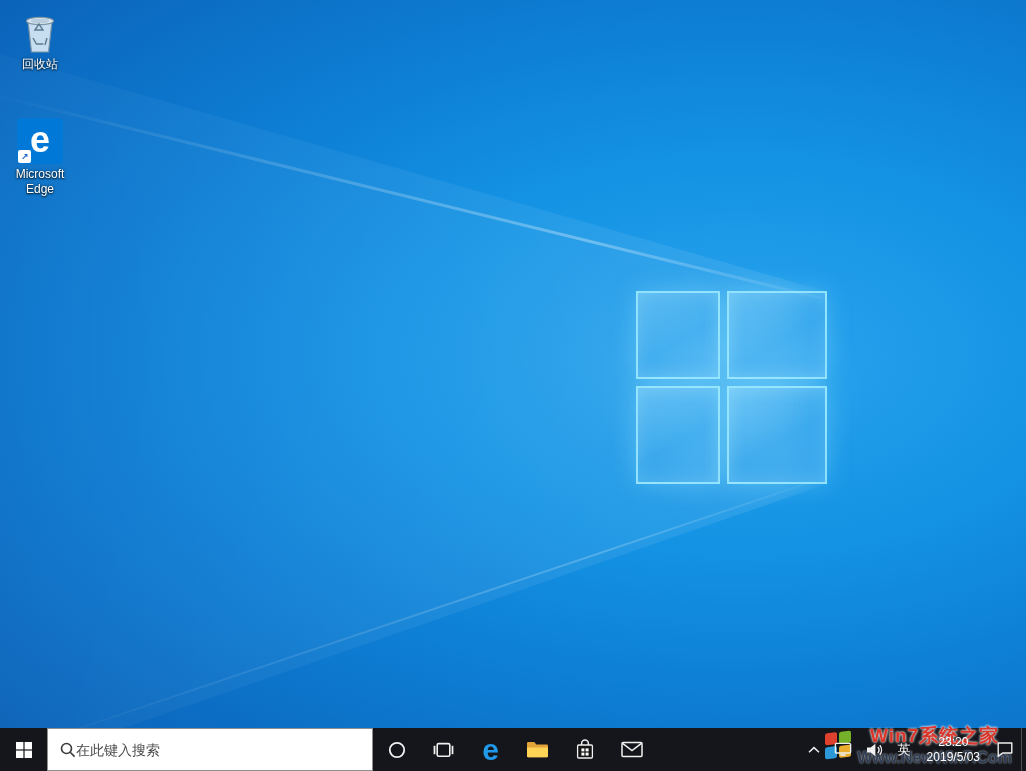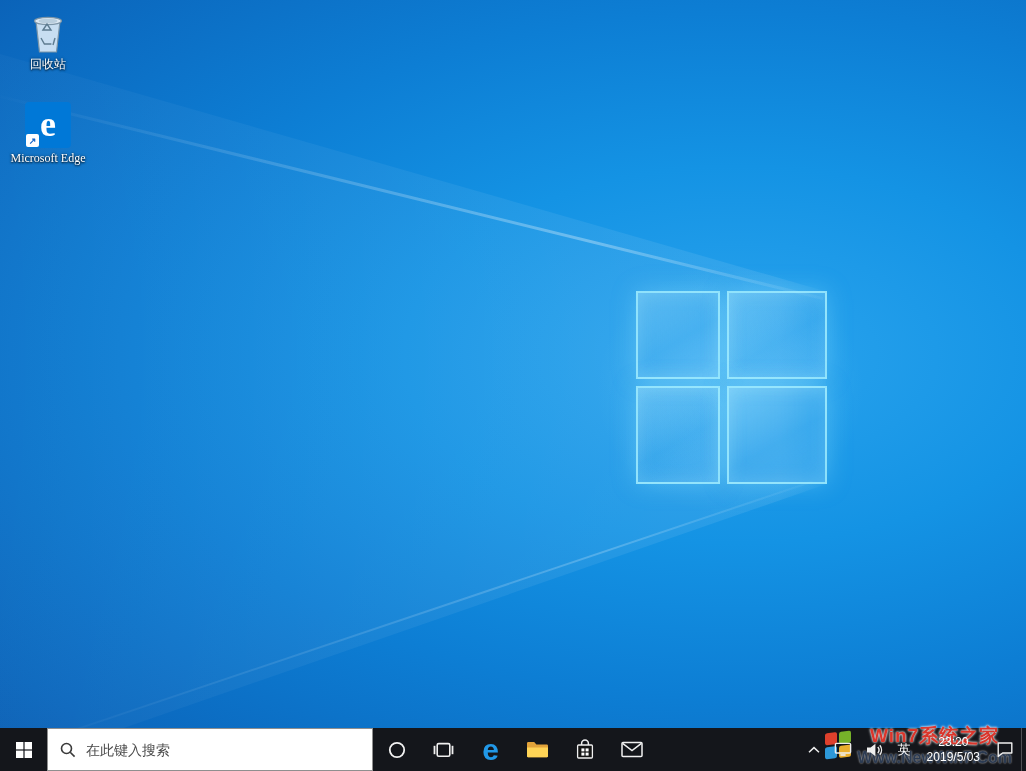--- a/index.html
+++ b/index.html
@@ -37,21 +37,21 @@
     position:absolute; left:636px; top:291px;
     display:grid; grid-template-columns:84px 100px; grid-template-rows:88px 98px; gap:7px;
   }
   .pane {
     background: linear-gradient(150deg, rgba(185,238,255,0.30), rgba(95,185,242,0.16) 55%, rgba(130,205,252,0.26));
     border:2px solid rgba(165,240,255,0.8);
     box-shadow: 0 0 22px rgba(140,225,255,0.35), inset 0 0 18px rgba(185,240,255,0.22);
   }
 
   
-  .icon-col { position:absolute; left:10px; top:8px; width:76px; display:flex; flex-direction:column; gap:16px;font-family:Liberation Serif, serif; }
+  .icon-col { position:absolute; left:2px; top:8px; width:76px; display:flex; flex-direction:column; gap:32px; }
   .desktop-icon { display:flex; flex-direction:column; align-items:center; gap:3px; cursor:default; }
   .icon-label {
     color:#fff; font-size:12px; text-align:center; line-height:1.25;
     text-shadow: 0 1px 2px rgba(0,0,0,0.85), 0 0 3px rgba(0,0,0,0.6);
   }
   .edge-tile {
     position:relative; width:46px; height:46px; border-radius:4px; background:#0078d7;
     display:flex; align-items:center; justify-content:center;
   }
   .edge-tile .e { color:#fff; font-size:36px; font-weight:bold; line-height:1; margin-top:-3px; }
@@ -61,21 +61,21 @@
   }
 
   
   .taskbar {
     position:absolute; left:0; right:0; bottom:0; height:43px;
     background:#14161b; display:flex; align-items:stretch;
   }
   .tb-btn { width:47px; display:flex; align-items:center; justify-content:center; cursor:pointer; }
   .search-box {
     width:326px; background:#ffffff; border:1px solid #8f8f8f;
-    display:flex; align-items:center; gap:10px; padding:0 12px;
+    display:flex; align-items:center; padding:0 12px;
   }
   .search-box input {
     flex:1; border:none; outline:none; background:transparent;
     font-size:14px; color:#333; font-family:"Liberation Sans","DejaVu Sans",sans-serif;
   }
   .search-box input::placeholder { color:#4a4a4a; opacity:1; }
   .edge-e { color:#2198e8; font-size:30px; font-weight:bold; line-height:1; }
 
   .tray { margin-left:auto; display:flex; align-items:stretch; position:relative; z-index:4; }
   .tray-btn { display:flex; align-items:center; justify-content:center; cursor:pointer; padding:0 7px; }

